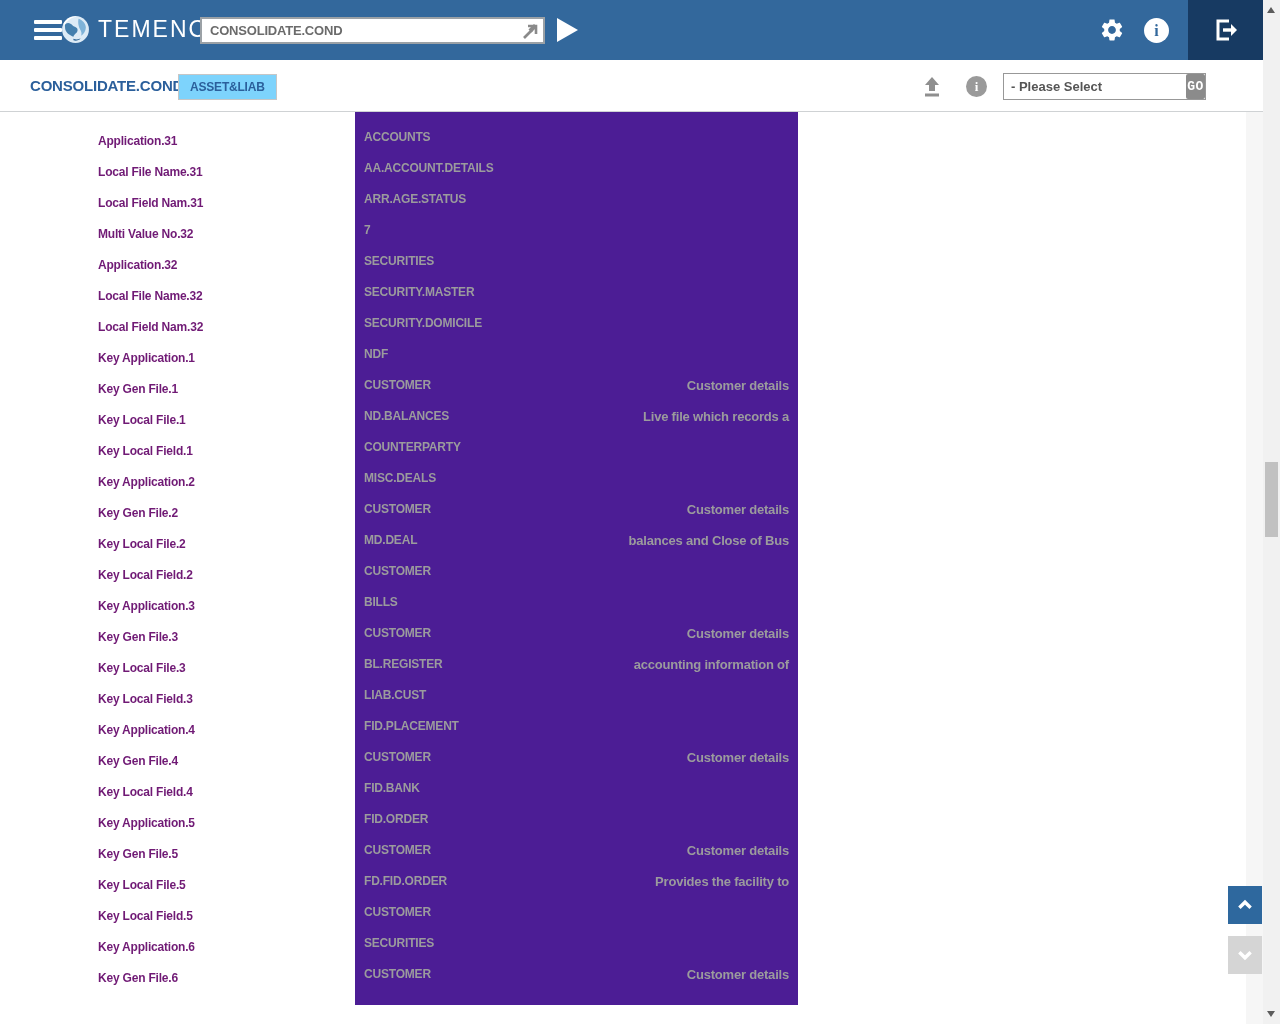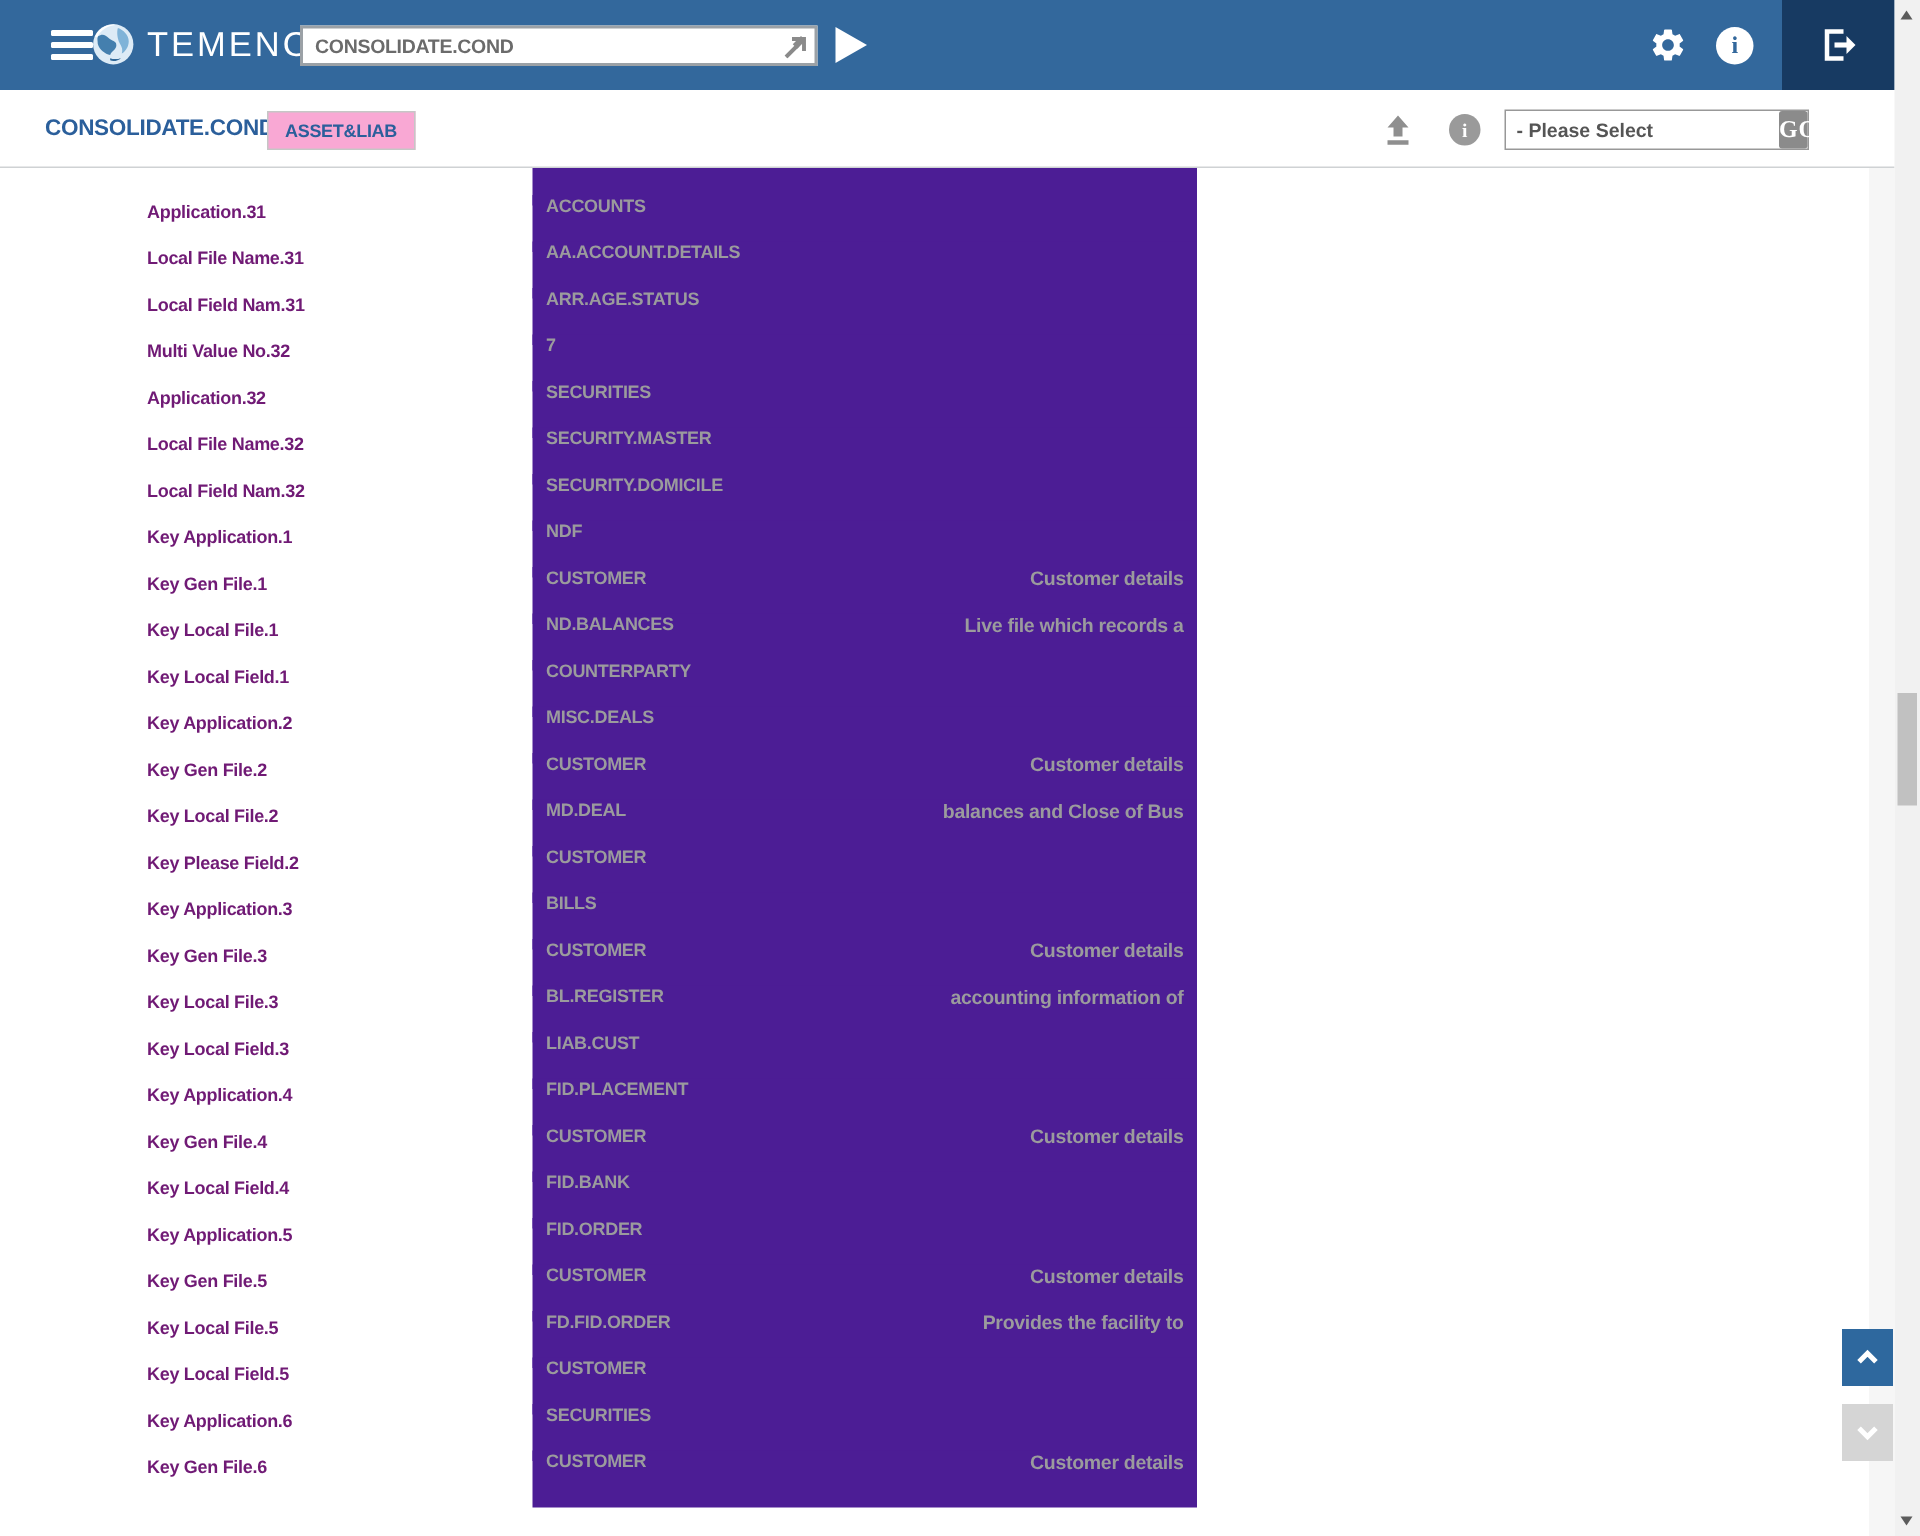--- a/index.html
+++ b/index.html
@@ -29,34 +29,34 @@
   .gear { left:1099px; }
   .hdr-info { left:1144px; width:25px; height:25px; top:18px; background:#fff; border-radius:50%;
     color:#33689C; font-size:16px; font-weight:bold; text-align:center; line-height:25px; font-family:"Liberation Serif",serif; }
   .signout-box { position:absolute; left:1188px; top:0; width:75px; height:60px; background:#173A62; cursor:pointer; }
   .signout-box svg { position:absolute; left:24px; top:16px; width:28px; height:28px; }
 
   
   .toolbar { position:absolute; left:0; top:60px; width:1263px; height:52px; background:#fff; border-bottom:1px solid #cfd2d4; }
   .page-title { position:absolute; left:30px; top:0; line-height:52px; font-size:15px; font-weight:bold; color:#2B5F9B; letter-spacing:-0.2px; }
   .badge { position:absolute; left:178px; top:14px; height:26px; line-height:24px; padding:0 11px;
-    background:#f9a8d4; border:1px solid #c6c6c6; font-size:12px; font-weight:bold; color:#2B5F9B; letter-spacing:-0.2px; }
+    background:#7dd3fc; border:1px solid #c6c6c6; font-size:12px; font-weight:bold; color:#2B5F9B; letter-spacing:-0.2px; }
   .upload-btn { position:absolute; left:920px; top:15px; width:24px; height:24px; cursor:pointer; }
   .tb-info { position:absolute; left:966px; top:16px; width:21px; height:21px; background:#9a9a9a; border-radius:50%;
     color:#fff; font-size:13px; font-weight:bold; text-align:center; line-height:21px; cursor:pointer; font-family:"Liberation Serif",serif; }
   .select-wrap { position:absolute; left:1003px; top:74px; width:203px; height:27px; }
   .toolbar .select-wrap { top:13px; }
   .select-wrap select {
     width:100%; height:100%; border:1px solid #989898; background:#fff; border-radius:0;
     font-family:"Liberation Sans",sans-serif; font-size:13px; font-weight:bold; color:#555;
     padding:0 22px 0 7px; -webkit-appearance:none; appearance:none; outline:none; cursor:pointer;
   }
   .select-arrow { position:absolute; right:8px; top:8px; font-size:9px; color:#333; pointer-events:none; }
   .go-btn { position:absolute; left:1186px; top:14px; width:19px; height:25px; background:#8B8B8B; border:none; border-radius:2px;
-    color:#fff; font-size:16px; font-weight:bold; letter-spacing:0.5px; cursor:pointer; font-family:Liberation Serif, serif; }
+    color:#fff; font-size:13px; font-weight:bold; letter-spacing:0.5px; cursor:pointer; font-family:Liberation Mono, monospace; }
 
   
   .content { position:absolute; left:0; top:112px; width:1246px; height:912px; background:#fff; overflow:hidden; }
   .rows { margin-top:-13px; }
   .row { position:relative; height:31px; }
   .row-label { position:absolute; left:98px; top:0; height:22px; line-height:22px;
     font-size:12px; font-weight:bold; color:#701a75; letter-spacing:-0.2px; white-space:nowrap; }
   .row-box { position:absolute; left:355px; top:0; width:443px; height:38px; background:#4c1d95;
     display:flex; justify-content:space-between; align-items:flex-start; padding:0 9px; cursor:text; }
   .row-value { font-size:12px; font-weight:bold; color:#9B9B9D; letter-spacing:-0.2px; white-space:nowrap; }
@@ -250,21 +250,21 @@
 
   <div class="row">
     <span class="row-label">Key Local File.2</span>
     <div class="row-box">
       <span class="row-value">MD.DEAL</span>
       <span class="row-hint">balances and Close of Bus</span>
     </div>
   </div>
 
   <div class="row">
-    <span class="row-label">Key Please Field.2</span>
+    <span class="row-label">Key Local Field.2</span>
     <div class="row-box">
       <span class="row-value">CUSTOMER</span>
       <span class="row-hint"></span>
     </div>
   </div>
 
   <div class="row">
     <span class="row-label">Key Application.3</span>
     <div class="row-box">
       <span class="row-value">BILLS</span>

